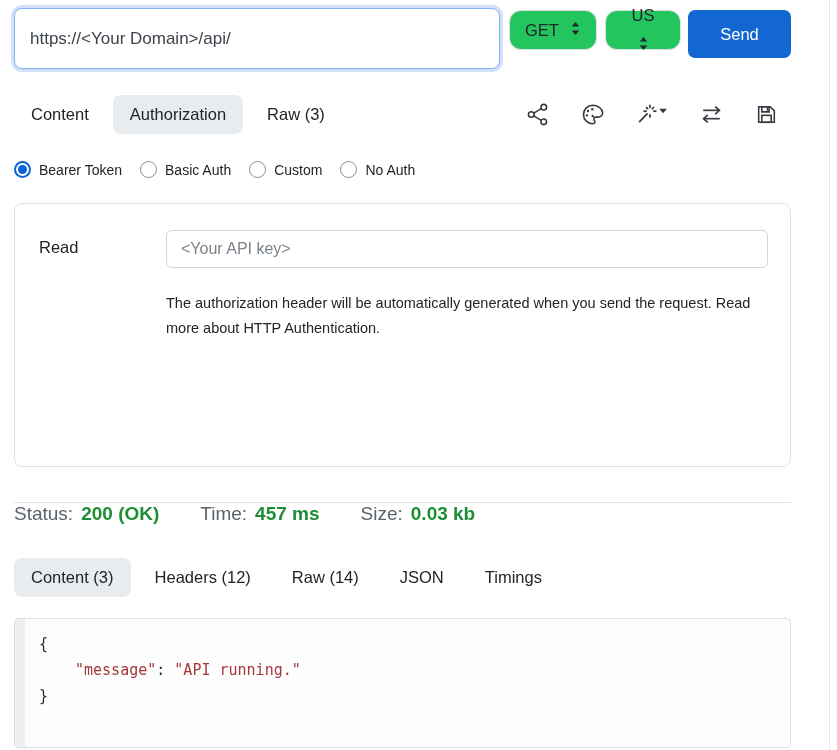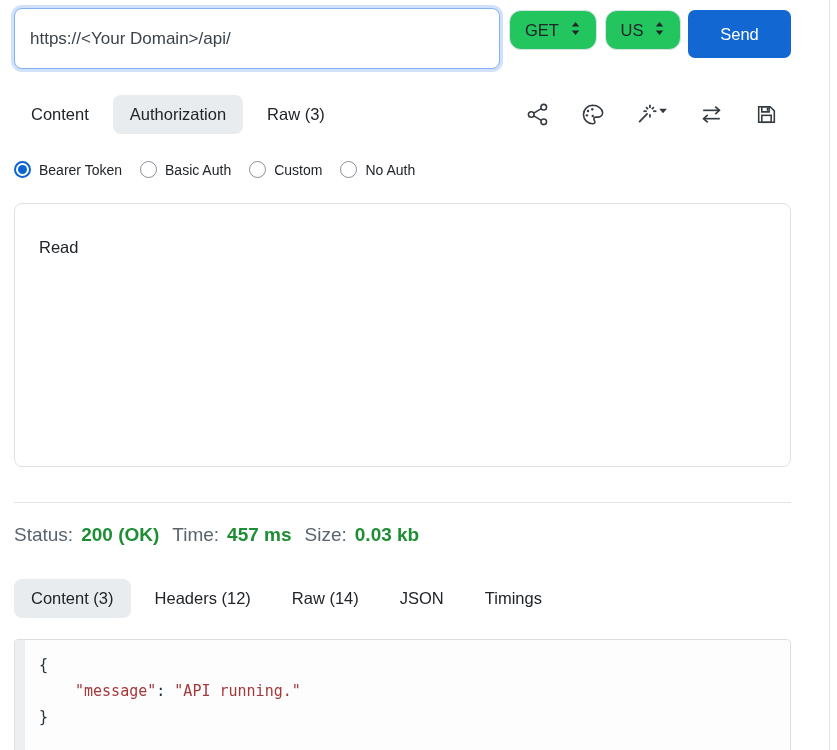--- a/index.html
+++ b/index.html
@@ -11,21 +11,21 @@
 
   
   .request-bar { display:flex; align-items:flex-start; margin-top:8px; }
   .url-input { width:486px; height:61px; border:1px solid #82b1f4; border-radius:8px;
     box-shadow:0 0 0 3px #d2e1fa; padding:0 15px; font-size:17px; color:#3c434b;
     outline:none; font-family:inherit; background:#fff; }
   .select-box { height:40px; margin-top:2px; border:1px solid #dde1e5; border-radius:12px;
     display:flex; align-items:center; justify-content:center; gap:11px; font-size:16.5px;
     color:#212529; background:#22c55e; cursor:pointer; }
   .select-method { width:88px; margin-left:9px; }
-  .select-region { width:76px; margin-left:8px; }
+  .select-region { width:76px; margin-left:8px;flex-direction:column; }
   .send-btn { width:103px; height:48px; margin-top:2px; margin-left:7px; background:#1267d3;
     color:#fff; border:none; border-radius:7px; font-size:16.5px; font-family:inherit; cursor:pointer; }
 
   
   .tabs-row { display:flex; align-items:center; margin-top:26px; }
   .tab { padding:10px 17px; font-size:16.5px; border-radius:8px; margin-right:7px;
     color:#212529; cursor:pointer; white-space:nowrap; }
   .tab.active { background:#e9ecef; }
   .toolbar { margin-left:auto; display:flex; align-items:center; gap:28px; padding-right:11px; }
   .icon-btn { width:27px; height:27px; display:flex; align-items:center; justify-content:center; cursor:pointer; }
@@ -46,21 +46,21 @@
   .token-label { width:127px; font-size:16.5px; padding-top:8px; color:#212529; }
   .token-main { flex:1; }
   .token-input { width:100%; height:38px; border:1px solid #ced4da; border-radius:6px;
     padding:0 14px; font-size:16px; font-family:inherit; color:#212529; outline:none; }
   .token-input::placeholder { color:#7a828a; opacity:1; }
   .help-text { margin-top:23px; font-size:14.5px; line-height:25px; color:#212529; max-width:588px; }
 
   .divider { border:none; border-top:1px solid #e2e5e8; margin-top:35px; }
 
   
-  .status-row { display:flex; gap:13px; margin-top:21px; font-size:19px; align-items:baseline; }
+  .status-row { display:flex; gap:41px; font-size:19px; align-items:baseline; }
   .status-item { display:flex; align-items:baseline; }
   .s-label { color:#5a646e; }
   .s-value { color:#1e8e34; font-weight:700; margin-left:8px; }
 
   .response-tabs { margin-top:33px; }
 
   
   .code-block { margin-top:21px; position:relative; border:1px solid #dbdfe3; border-radius:4px;
     background:#fdfdfe; height:130px; overflow:hidden; }
   .code-gutter { position:absolute; left:0; top:0; bottom:0; width:10px; background:#edeff1; }
@@ -170,20 +170,24 @@
         <span>Custom</span>
       </label>
       <label class="radio-option">
         <span class="radio"></span>
         <span>No Auth</span>
       </label>
     </div>
 
     <div class="token-panel">
       <div class="token-label">Read</div>
+      <div class="token-main">
+        <input class="token-input" type="text" placeholder="&lt;Your API key&gt;" style="">
+        <p class="help-text">The authorization header will be automatically generated when you send the request. Read more about HTTP Authentication.</p>
+      </div>
     </div>
 
     <hr class="divider">
 
     <div class="status-row">
       <div class="status-item">
         <span class="s-label">Status:</span>
         <span class="s-value">200 (OK)</span>
       </div>
       <div class="status-item">

